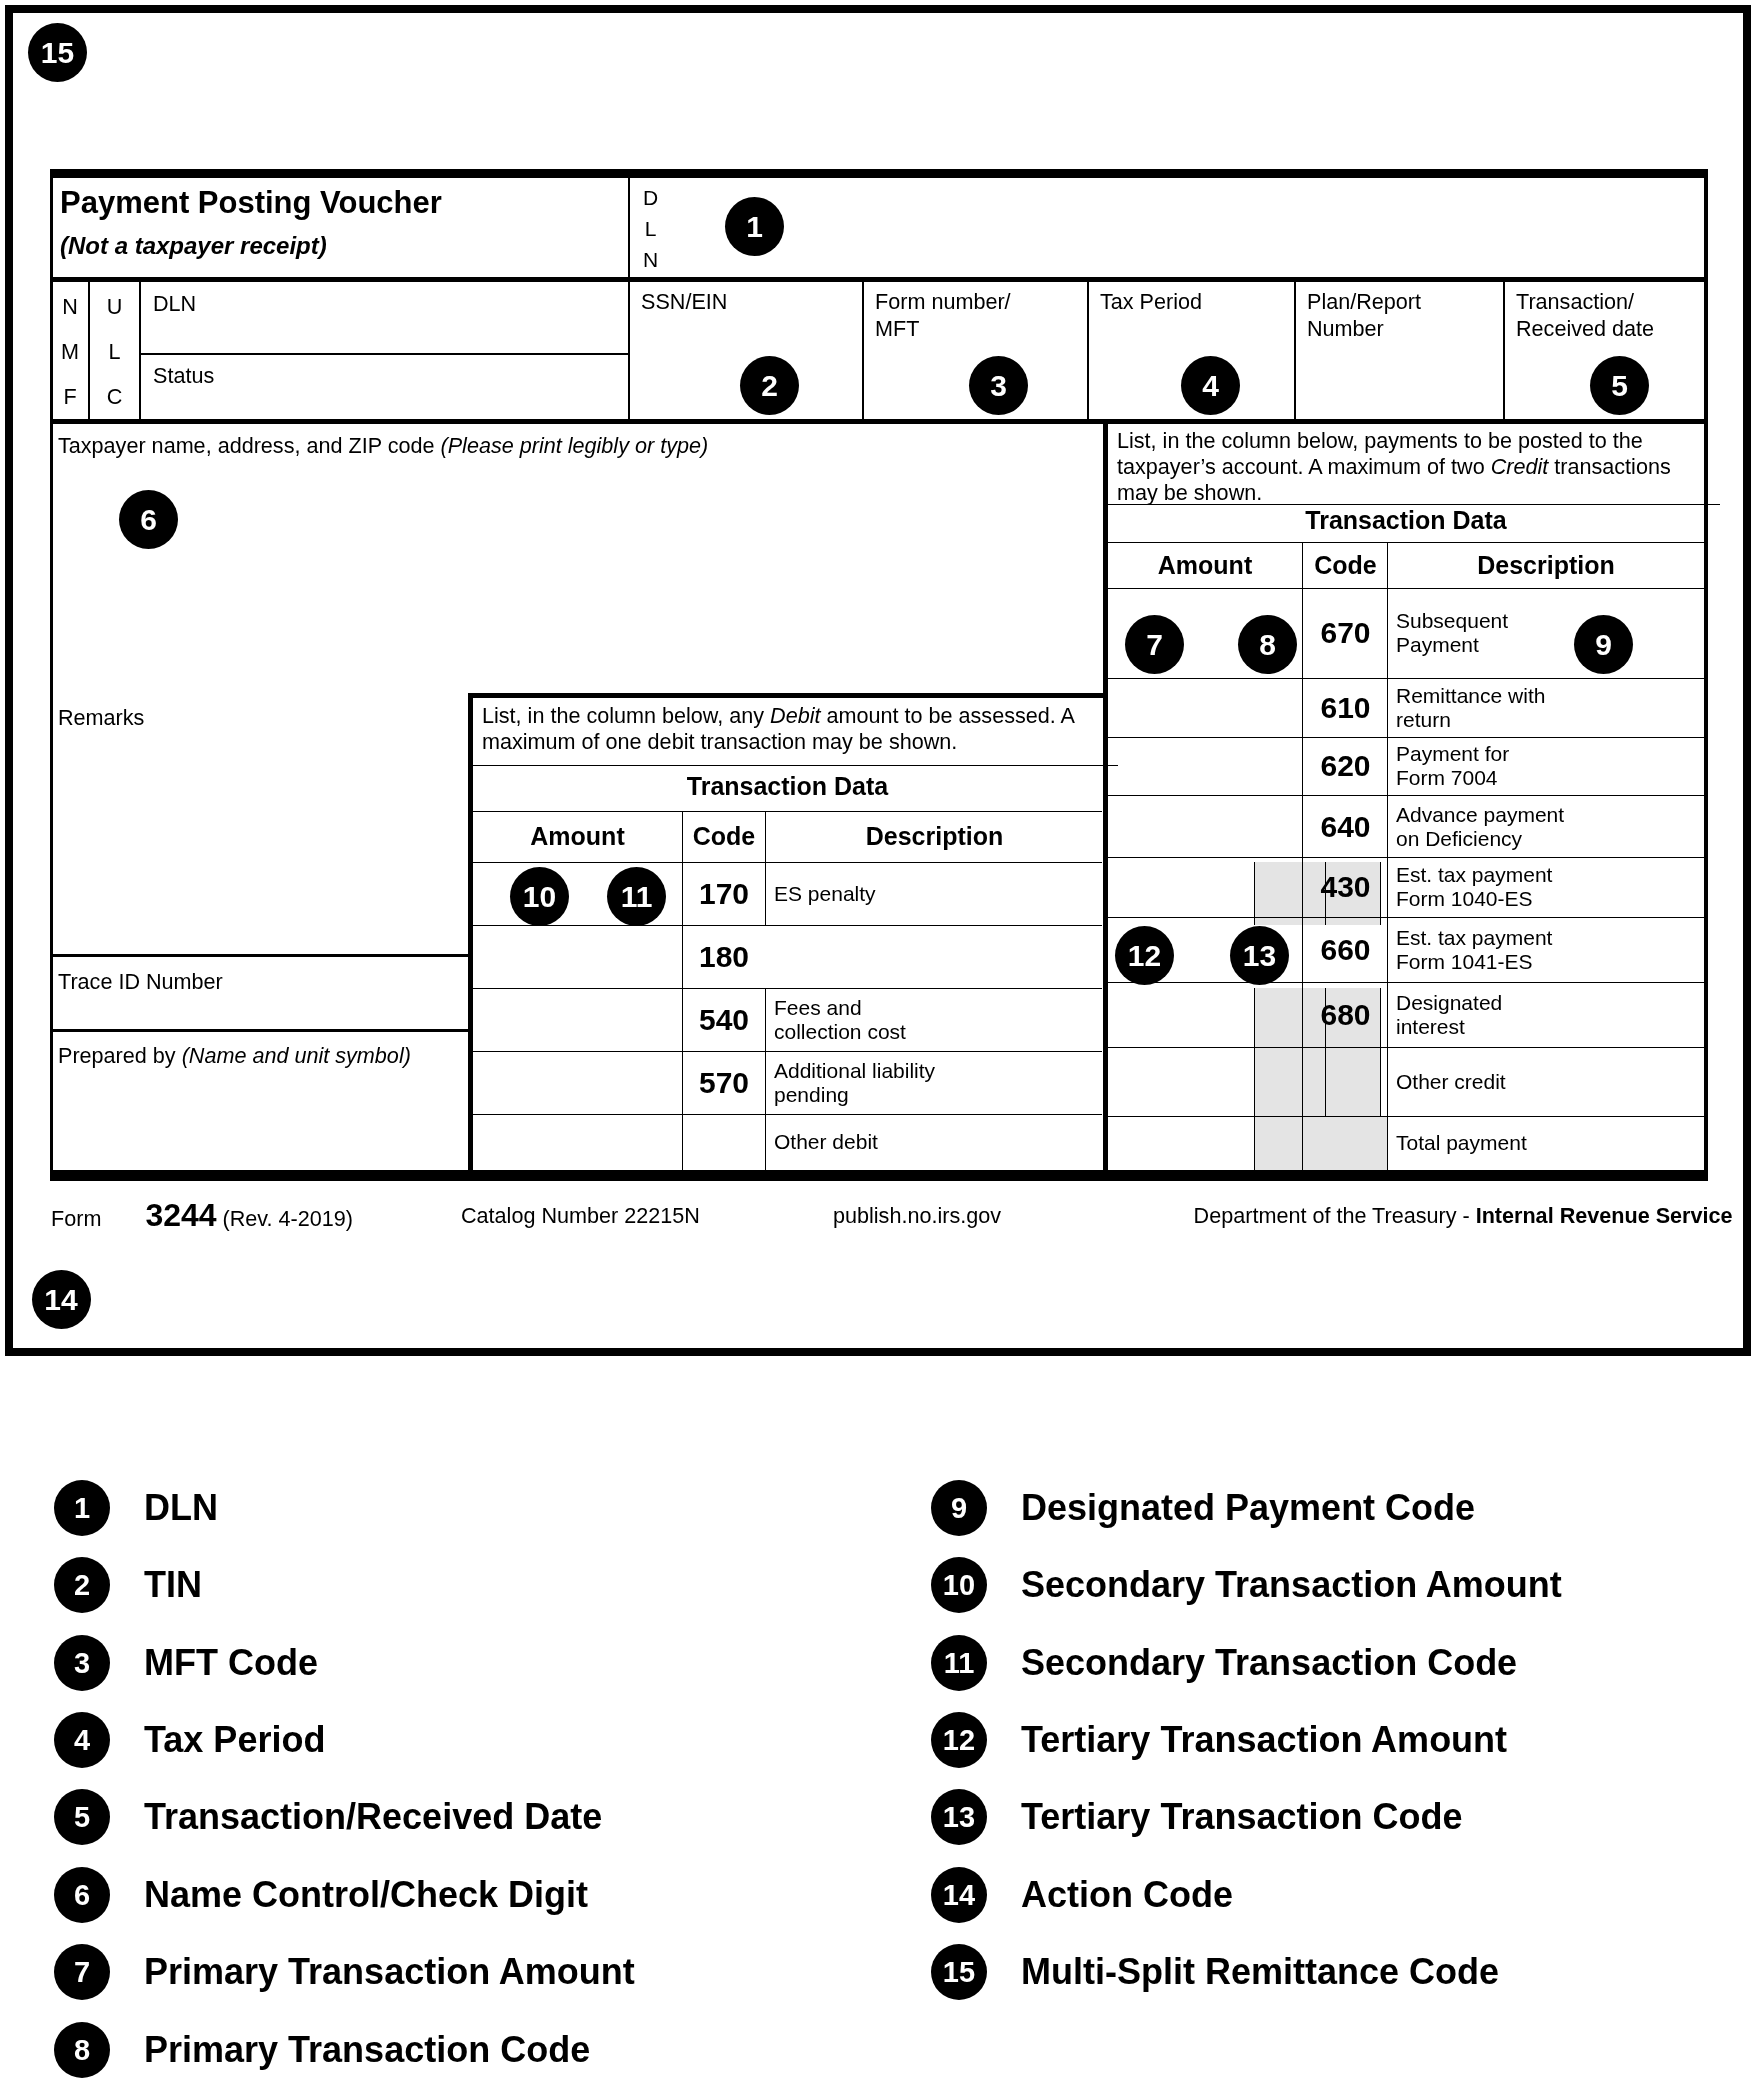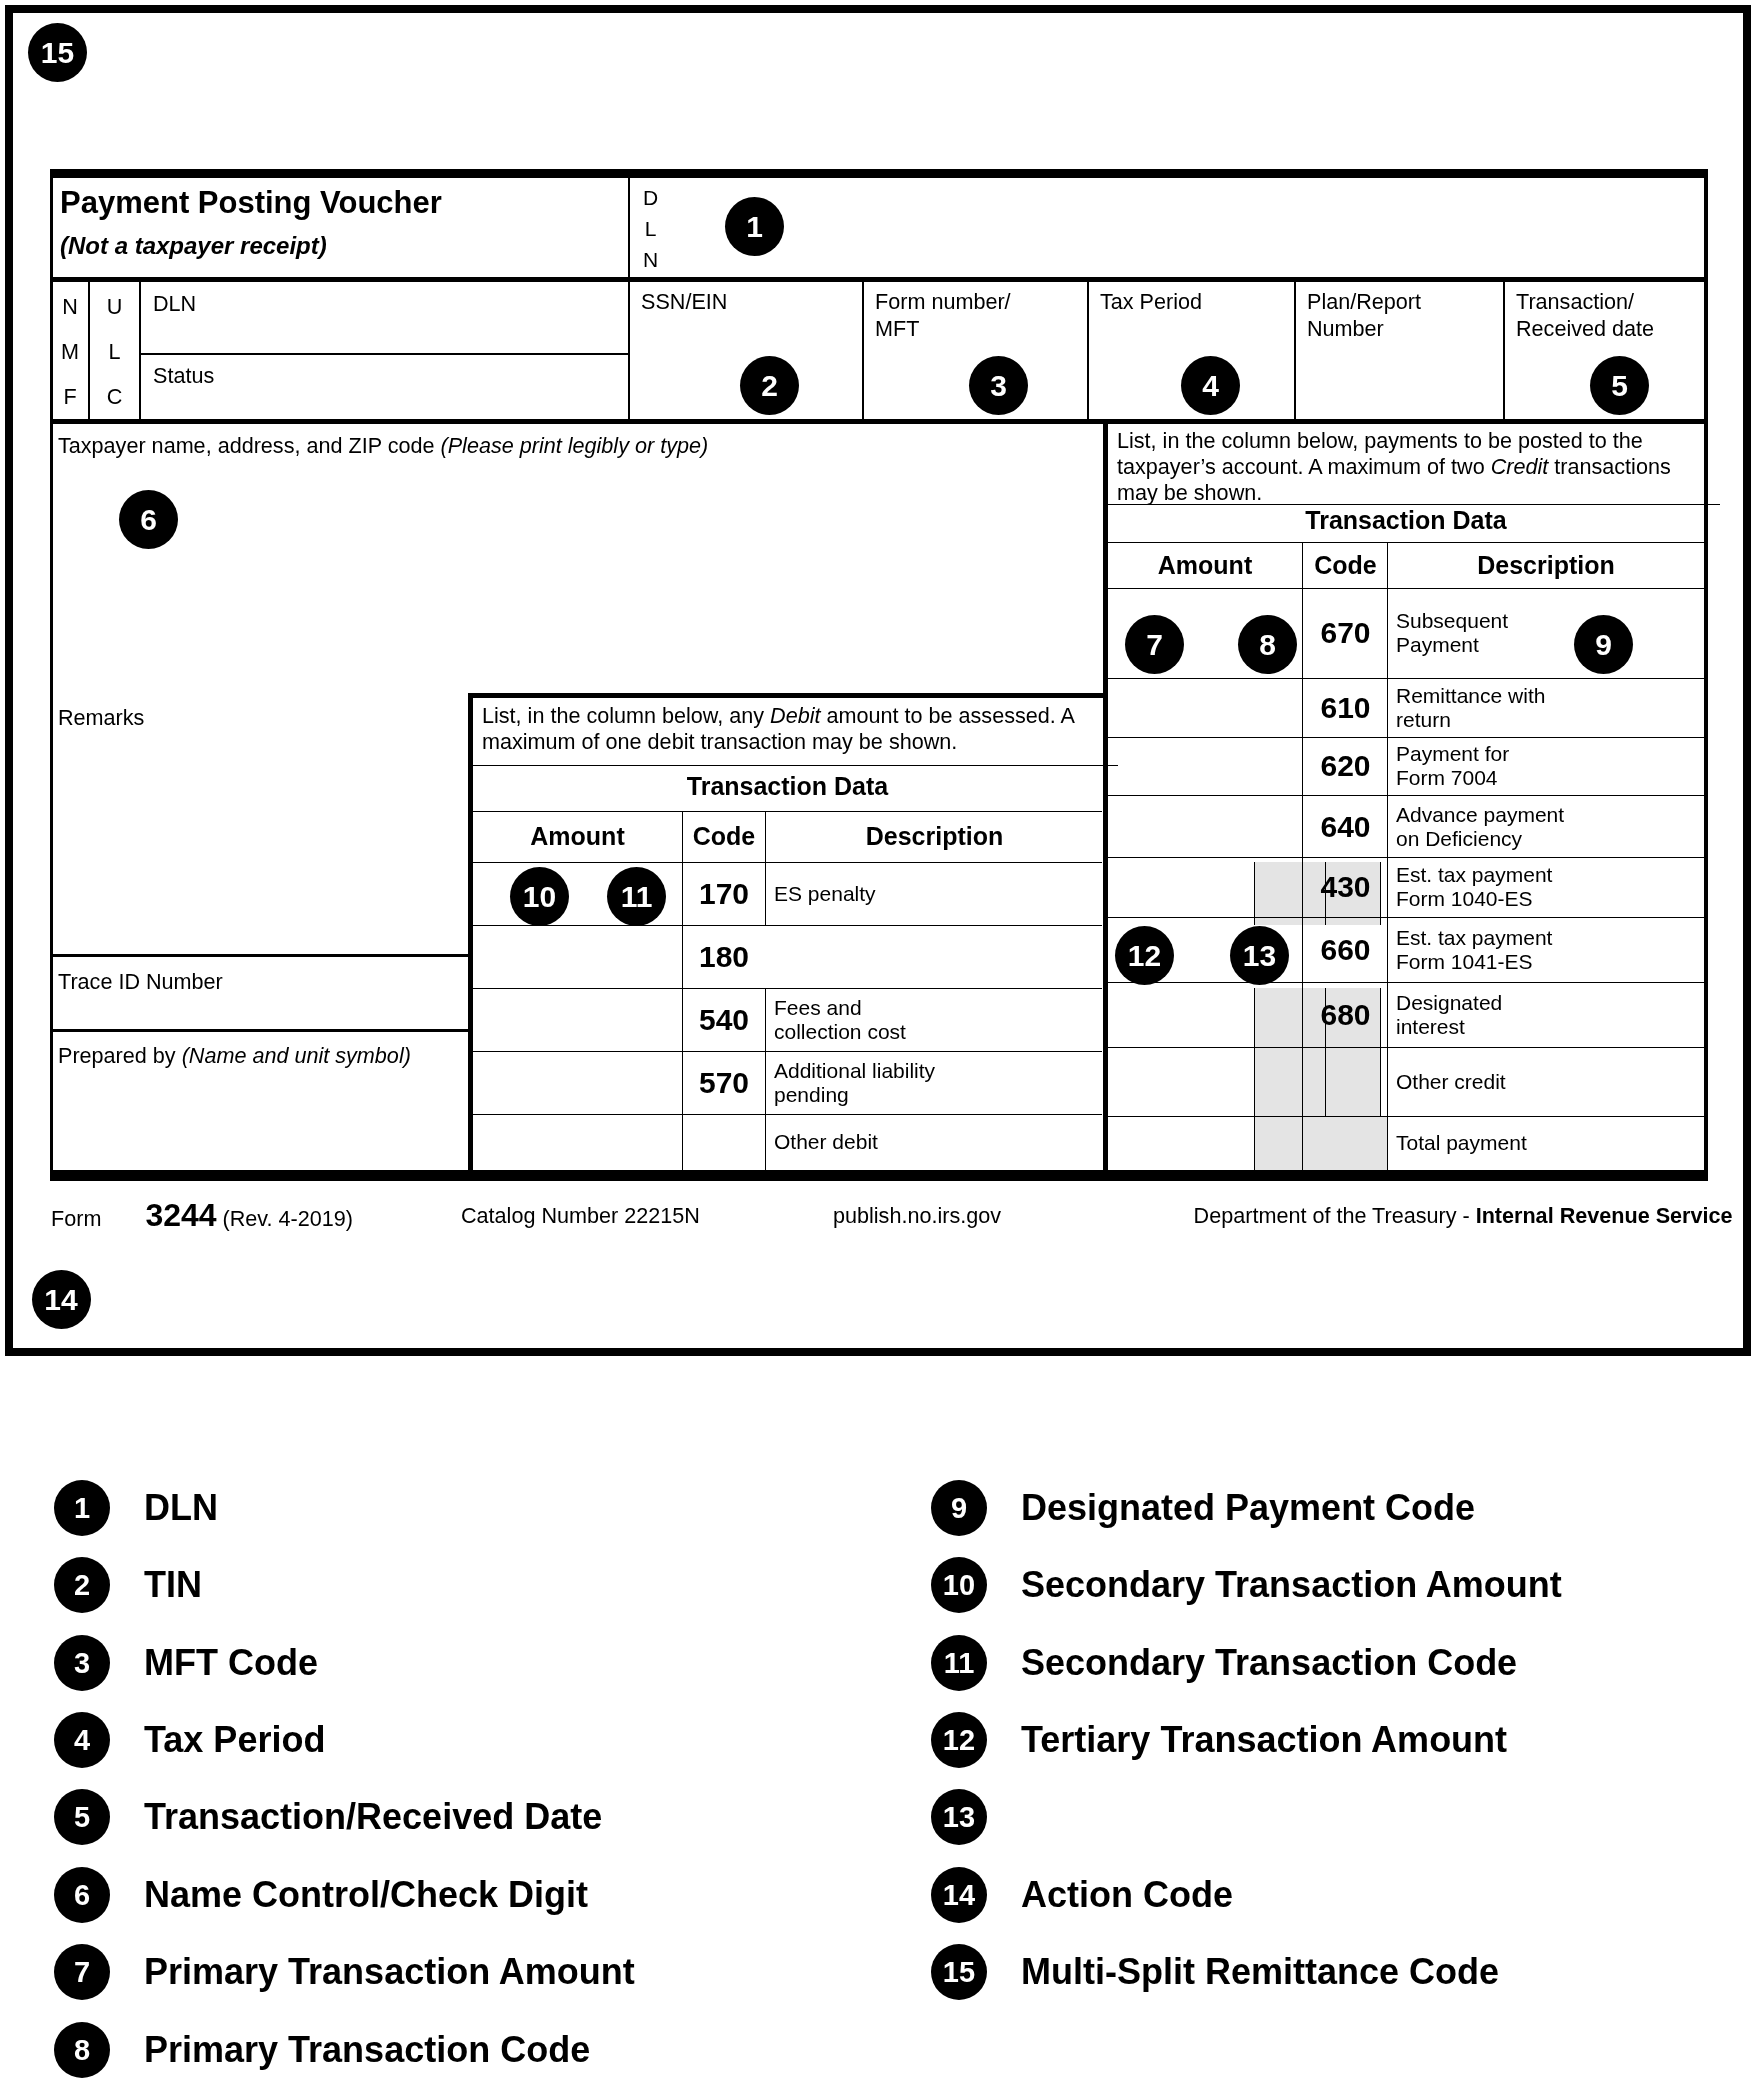--- a/index.html
+++ b/index.html
@@ -345,20 +345,21 @@
   <div class="leg" style="left:931px;top:1712px;">
       <div class="lco">
         <span>12</span>
       </div>
       <div class="ltxt">Tertiary Transaction Amount</div>
     </div>
   <div class="leg" style="left:931px;top:1789px;">
       <div class="lco">
         <span>13</span>
       </div>
+      <div class="ltxt">Tertiary Transaction Code</div>
     </div>
   <div class="leg" style="left:931px;top:1867px;">
       <div class="lco">
         <span>14</span>
       </div>
       <div class="ltxt">Action Code</div>
     </div>
   <div class="leg" style="left:931px;top:1944px;">
       <div class="lco">
         <span>15</span>

